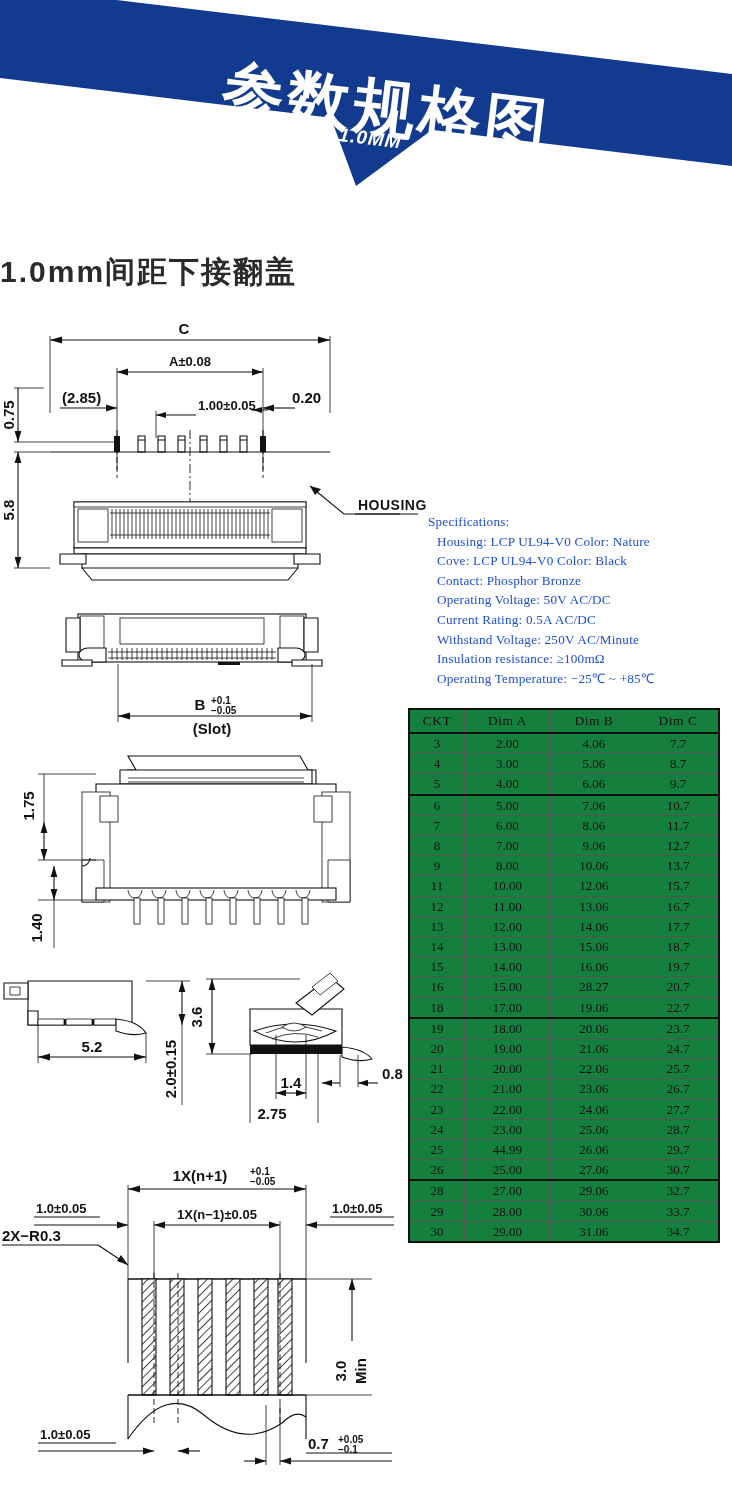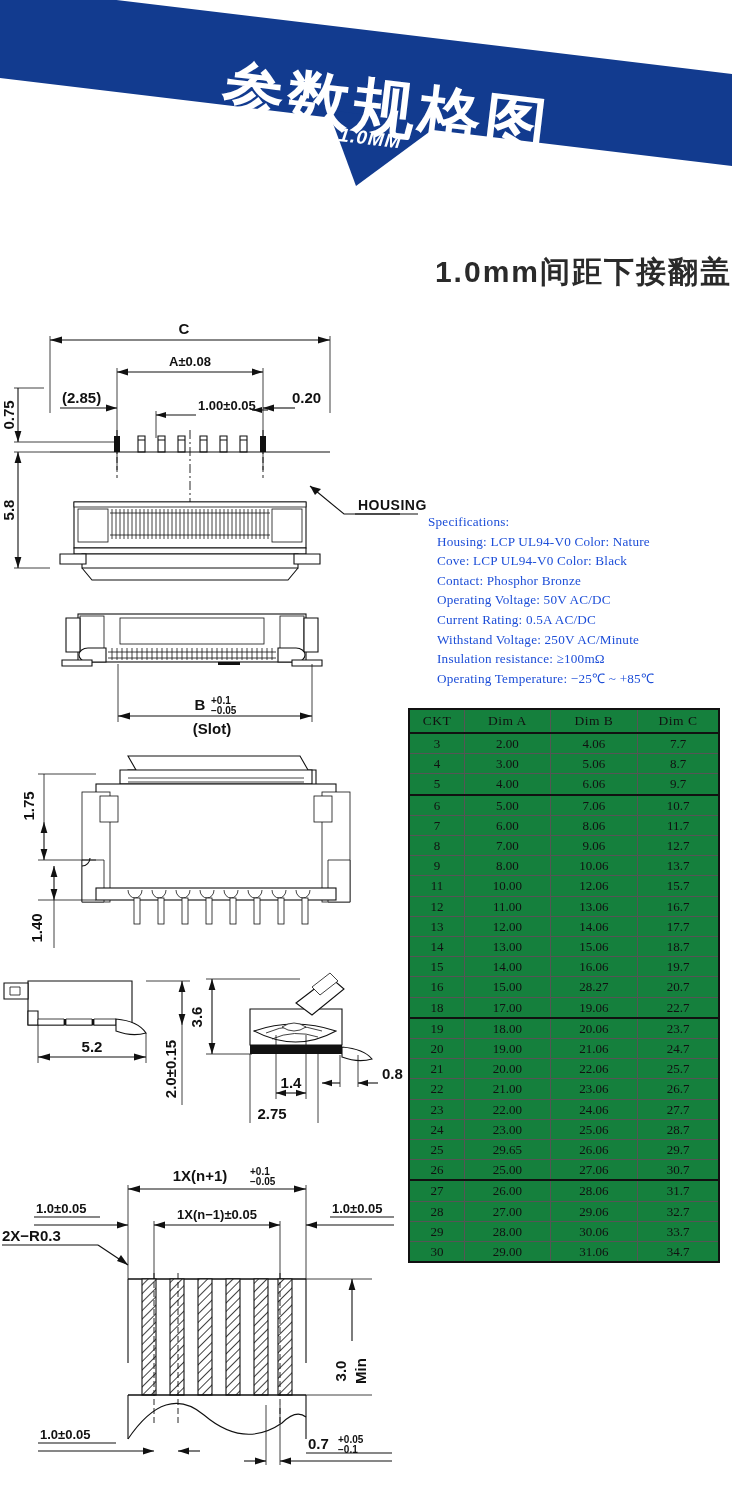--- a/index.html
+++ b/index.html
@@ -8,21 +8,21 @@
 
   
   #banner{position:absolute;left:0;top:0;width:732px;height:200px;}
   #banner svg{display:block;}
   .banner-title{font-family:"Liberation Sans",sans-serif;font-weight:bold;
                 font-size:62px;fill:#fff;letter-spacing:4px;}
   .banner-sub{font-family:"Liberation Sans",sans-serif;font-weight:bold;
               font-size:19px;fill:#fff;font-style:italic;letter-spacing:1px;}
 
   
-  #page-title{position:absolute;left:0;top:252px;width:732px;text-align:right;
+  #page-title{position:absolute;left:0;top:252px;width:732px;text-align:left;
               font-family:"Liberation Sans",sans-serif;font-weight:bold;
               font-size:30px;letter-spacing:2px;color:#2a2a2a;}
 
   
   .dwg{position:absolute;}
   .dwg svg{display:block;overflow:visible;}
   #dwg-top{left:0;top:318px;}
   #dwg-slot{left:0;top:600px;}
   #dwg-side{left:0;top:740px;}
   #dwg-detail{left:0;top:965px;}
@@ -594,37 +594,31 @@
         <td>27.7</td>
       </tr>
       <tr>
         <td>24</td>
         <td>23.00</td>
         <td>25.06</td>
         <td>28.7</td>
       </tr>
       <tr>
         <td>25</td>
-        <td>29.65</td>
+        <td>44.99</td>
         <td>26.06</td>
         <td>29.7</td>
       </tr>
       <tr class="grp">
         <td>26</td>
         <td>25.00</td>
         <td>27.06</td>
         <td>30.7</td>
       </tr>
       <tr>
-        <td>27</td>
-        <td>26.00</td>
-        <td>28.06</td>
-        <td>31.7</td>
-      </tr>
-      <tr>
         <td>28</td>
         <td>27.00</td>
         <td>29.06</td>
         <td>32.7</td>
       </tr>
       <tr>
         <td>29</td>
         <td>28.00</td>
         <td>30.06</td>
         <td>33.7</td>

